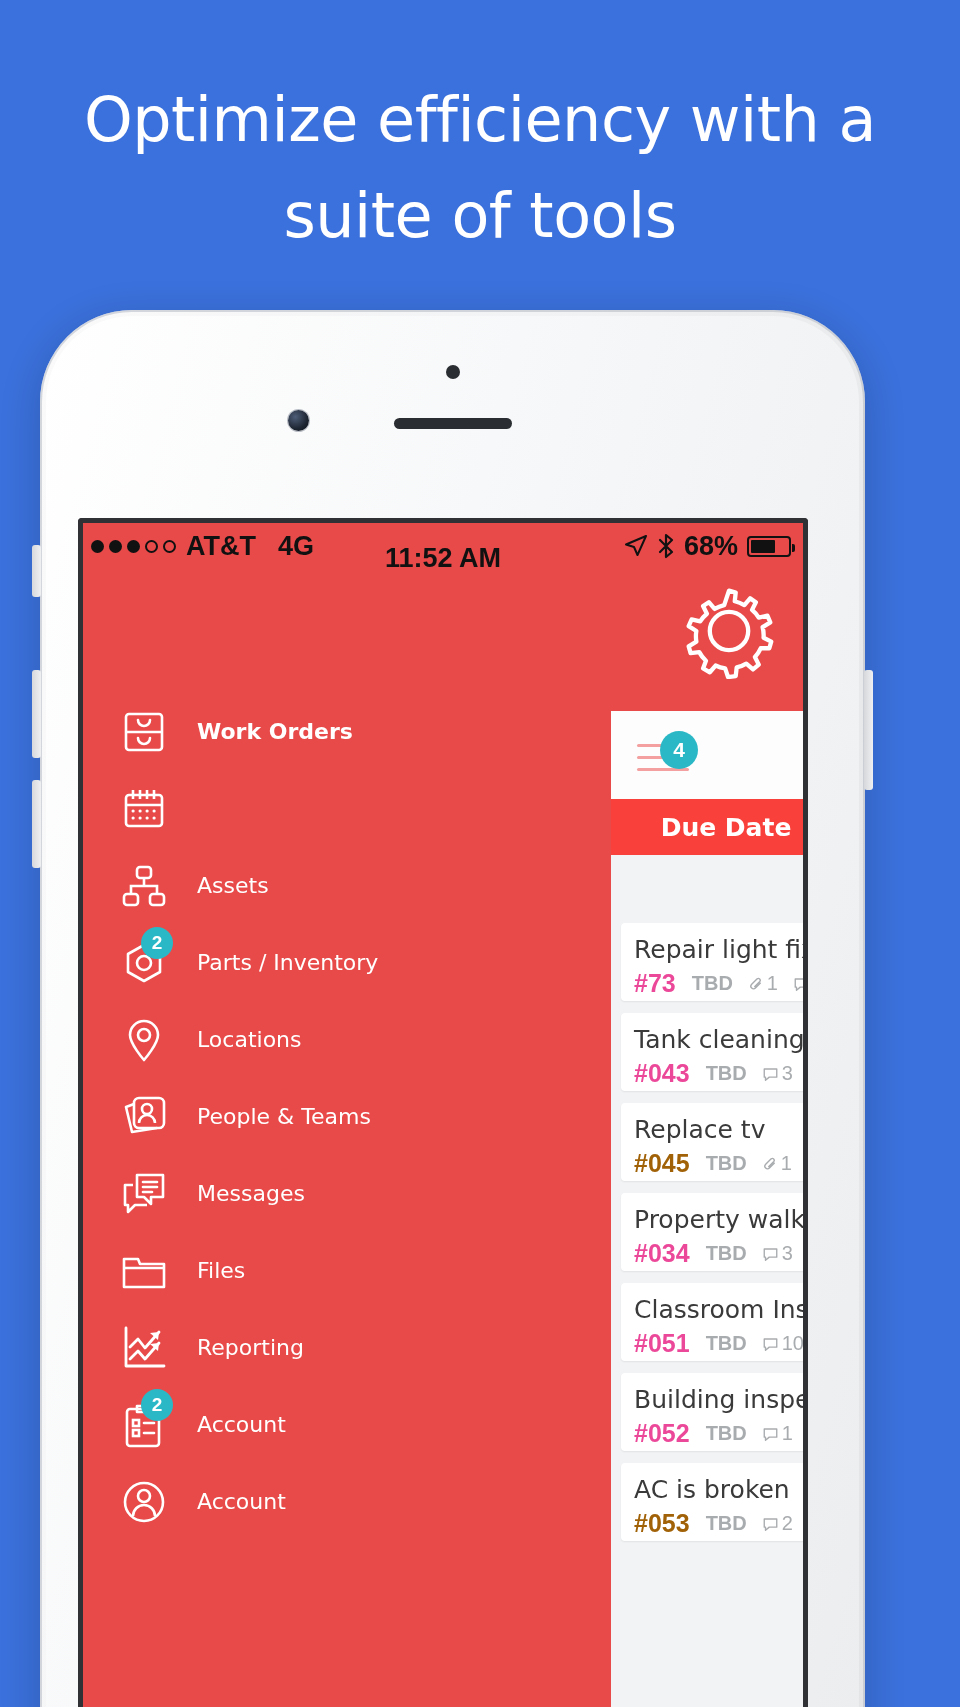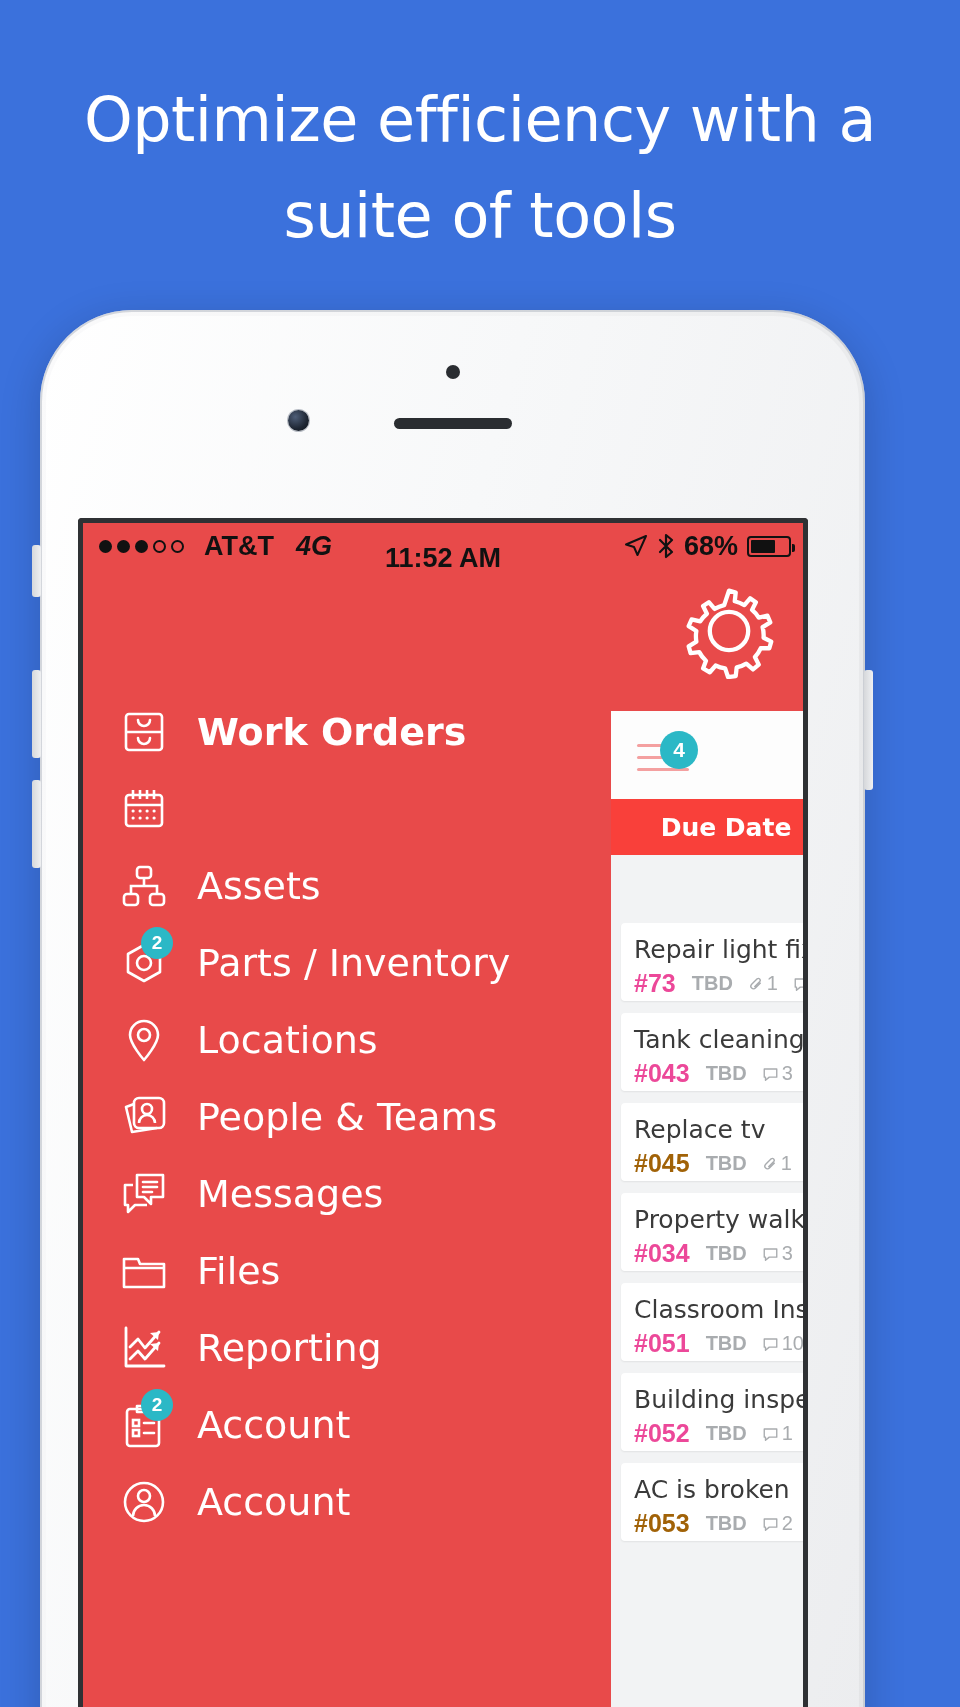--- a/index.html
+++ b/index.html
@@ -66,26 +66,26 @@
     border-radius:4px 4px 0 0;
   }
 
   
   .statusbar {
     position:relative; height:46px; width:100%;
     display:flex; align-items:center;
     color:#111; font-size:27px; font-weight:700;
     font-family:"Liberation Sans", sans-serif;
   }
-  .sb-left { position:absolute; left:16px; display:flex; align-items:center; gap:20px; }
+  .sb-left { position:absolute; left:8px; display:flex; align-items:center; gap:10px; }
   .dots { display:flex; align-items:center; gap:5px; }
   .dot { width:13px; height:13px; border-radius:50%; background:#111; }
   .dot.hollow { background:transparent; border:2px solid #111; }
   .sb-carrier { letter-spacing:0px; }
-  .sb-net { margin-left:2px;font-style:italic; }
+  .sb-net { margin-left:12px; }
   .sb-center { position:absolute; left:50%; transform:translateX(-50%);margin-top:24px; }
   .sb-right { position:absolute; right:12px; display:flex; align-items:center; gap:9px; }
   .sb-batt {
     width:44px; height:21px; border:2px solid #111; border-radius:4px;
     position:relative; padding:2px;
   }
   .sb-batt::after{
     content:""; position:absolute; right:-6px; top:6px; width:3px; height:8px;
     background:#111; border-radius:0 2px 2px 0;
   }
@@ -99,21 +99,21 @@
     position:absolute; left:0; top:170px; width:540px;
   }
   .menu-item {
     display:flex; align-items:center; height:77px; padding-left:30px;
   }
   .menu-icon {
     width:62px; height:56px; position:relative; flex:none;
     display:flex; align-items:center; justify-content:center;
   }
   .menu-label {
-    margin-left:22px; color:#FFFFFF; font-size:38px; font-weight:400;
+    margin-left:22px; color:#FFFFFF; font-size:22px; font-weight:400;
     font-family:"DejaVu Sans", sans-serif; letter-spacing:0px; white-space:nowrap;
   }
   .menu-item.active .menu-label { font-weight:700; }
   .badge {
     position:absolute; top:-8px; right:2px;
     min-width:32px; height:32px; border-radius:16px;
     background:#2BB8C6; color:#fff; font-size:19px; font-weight:700;
     display:flex; align-items:center; justify-content:center;
     font-family:"Liberation Sans", sans-serif;
   }

